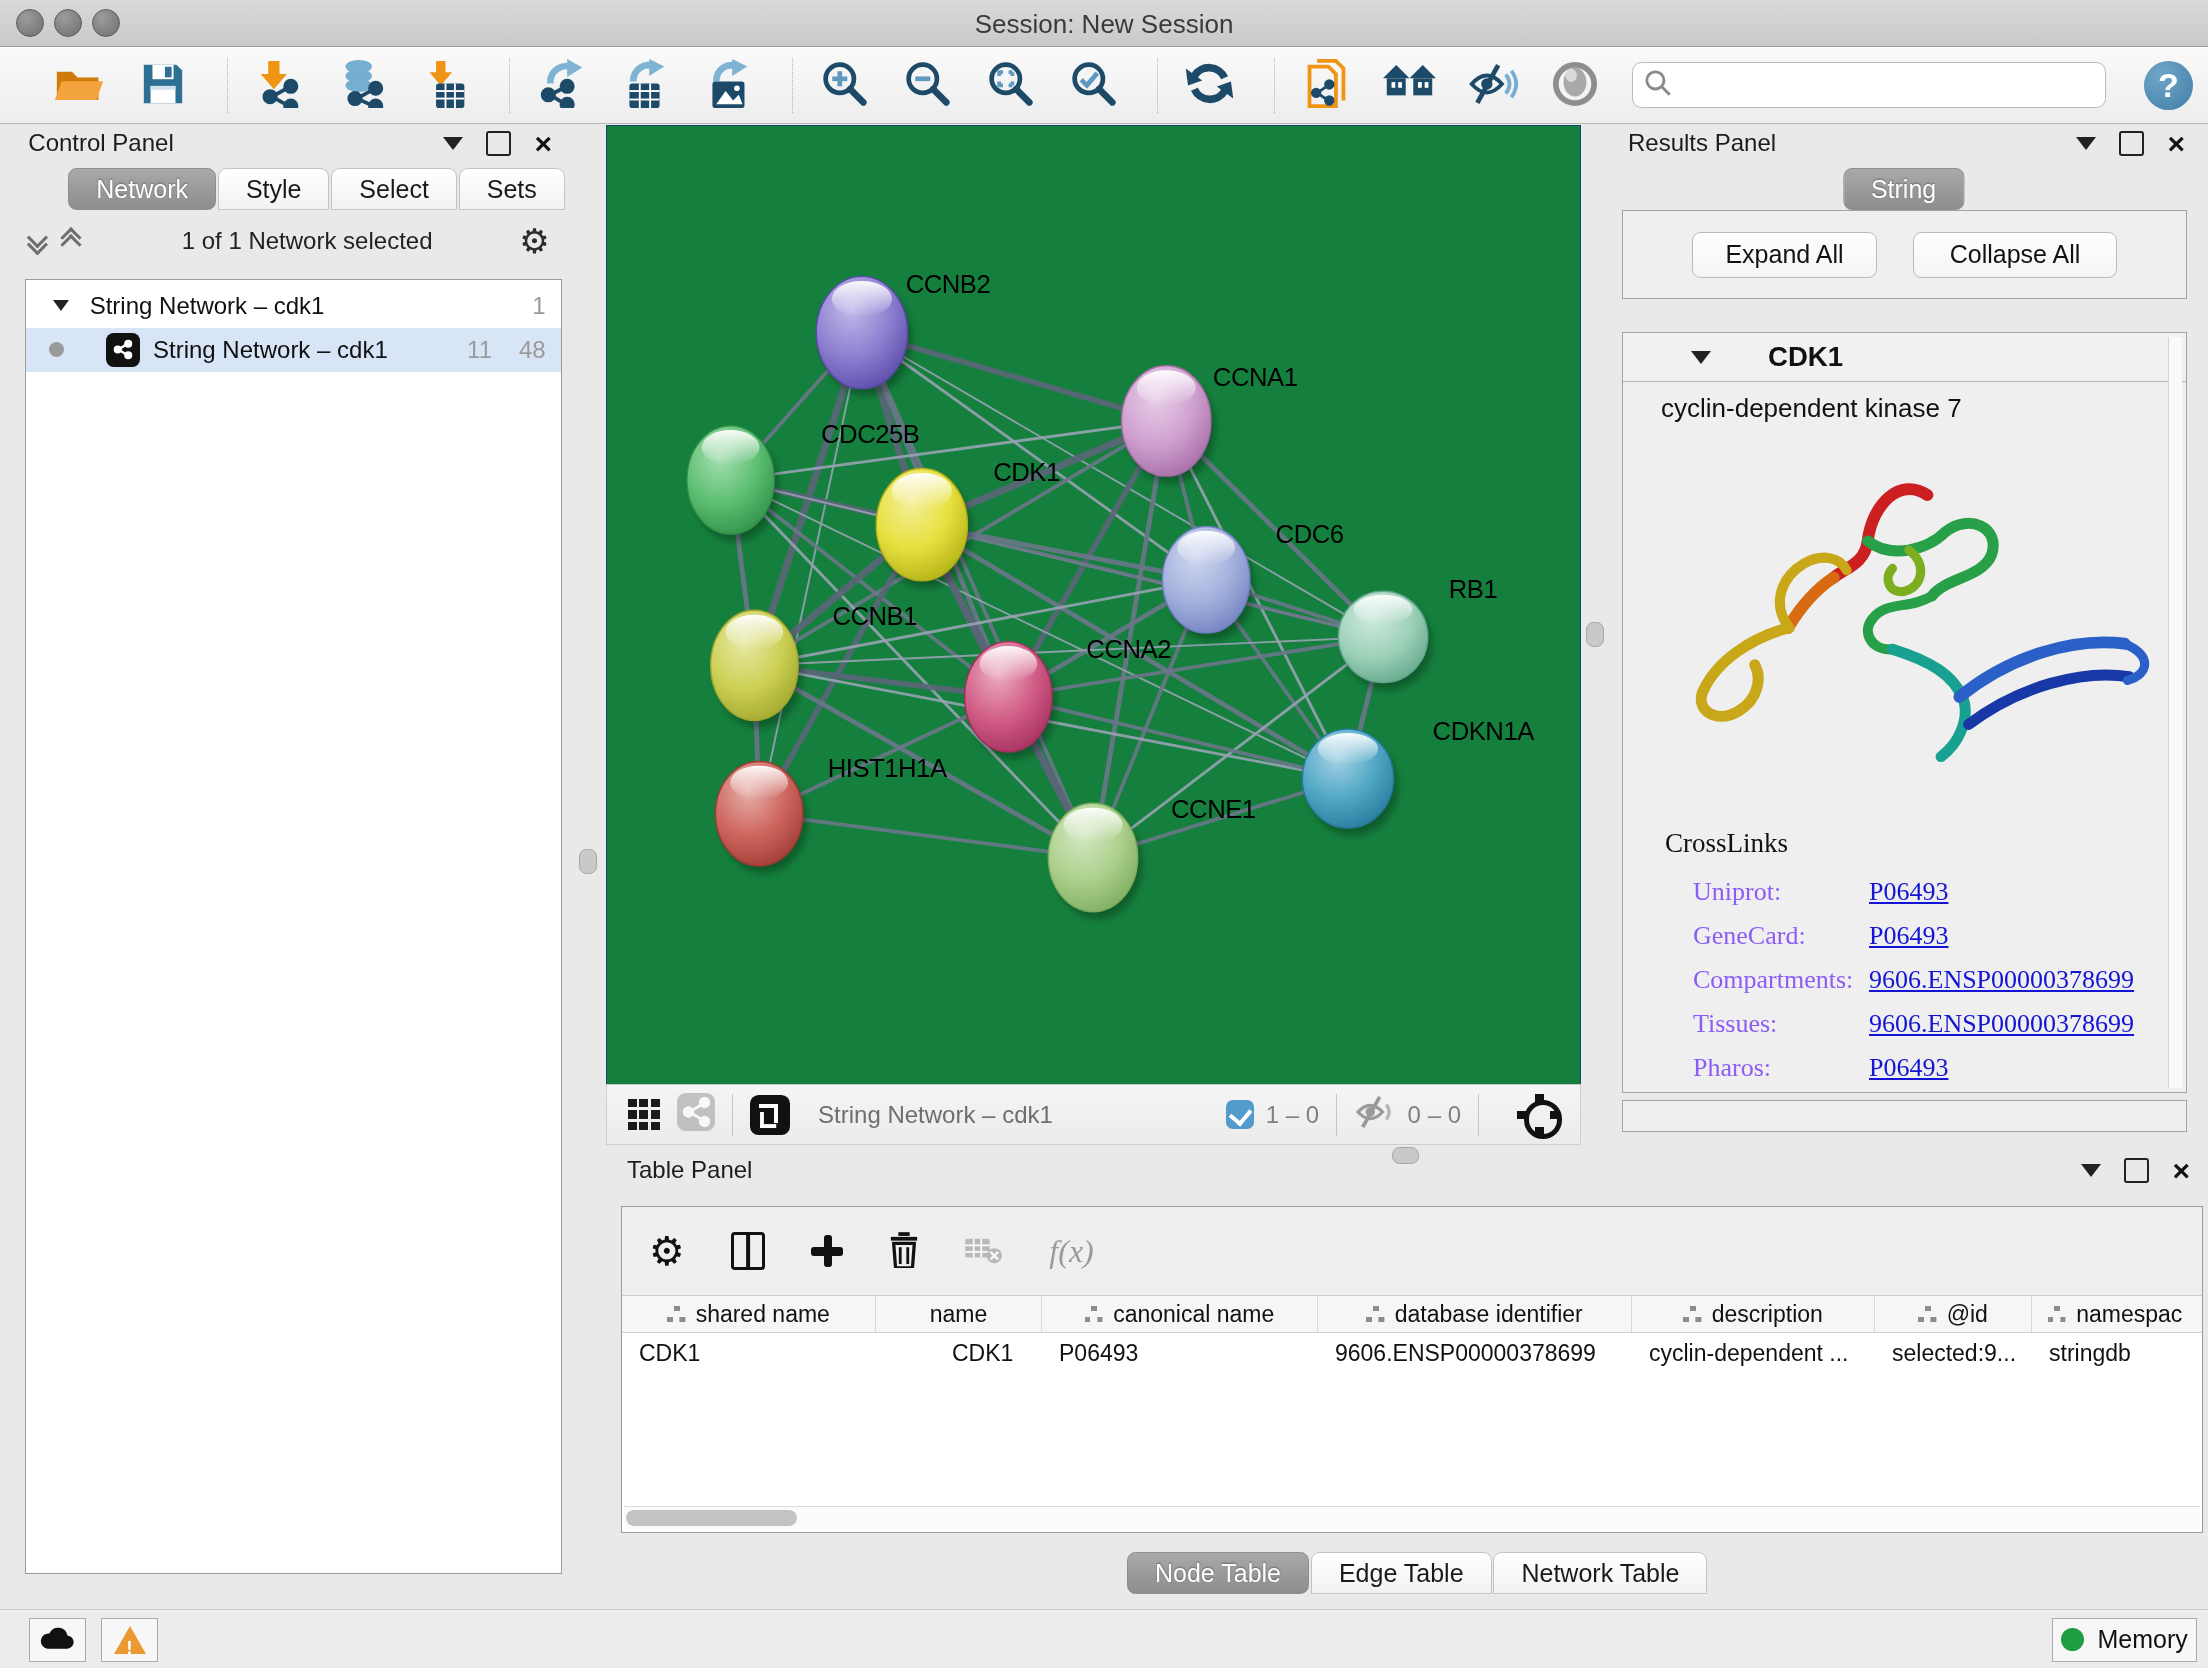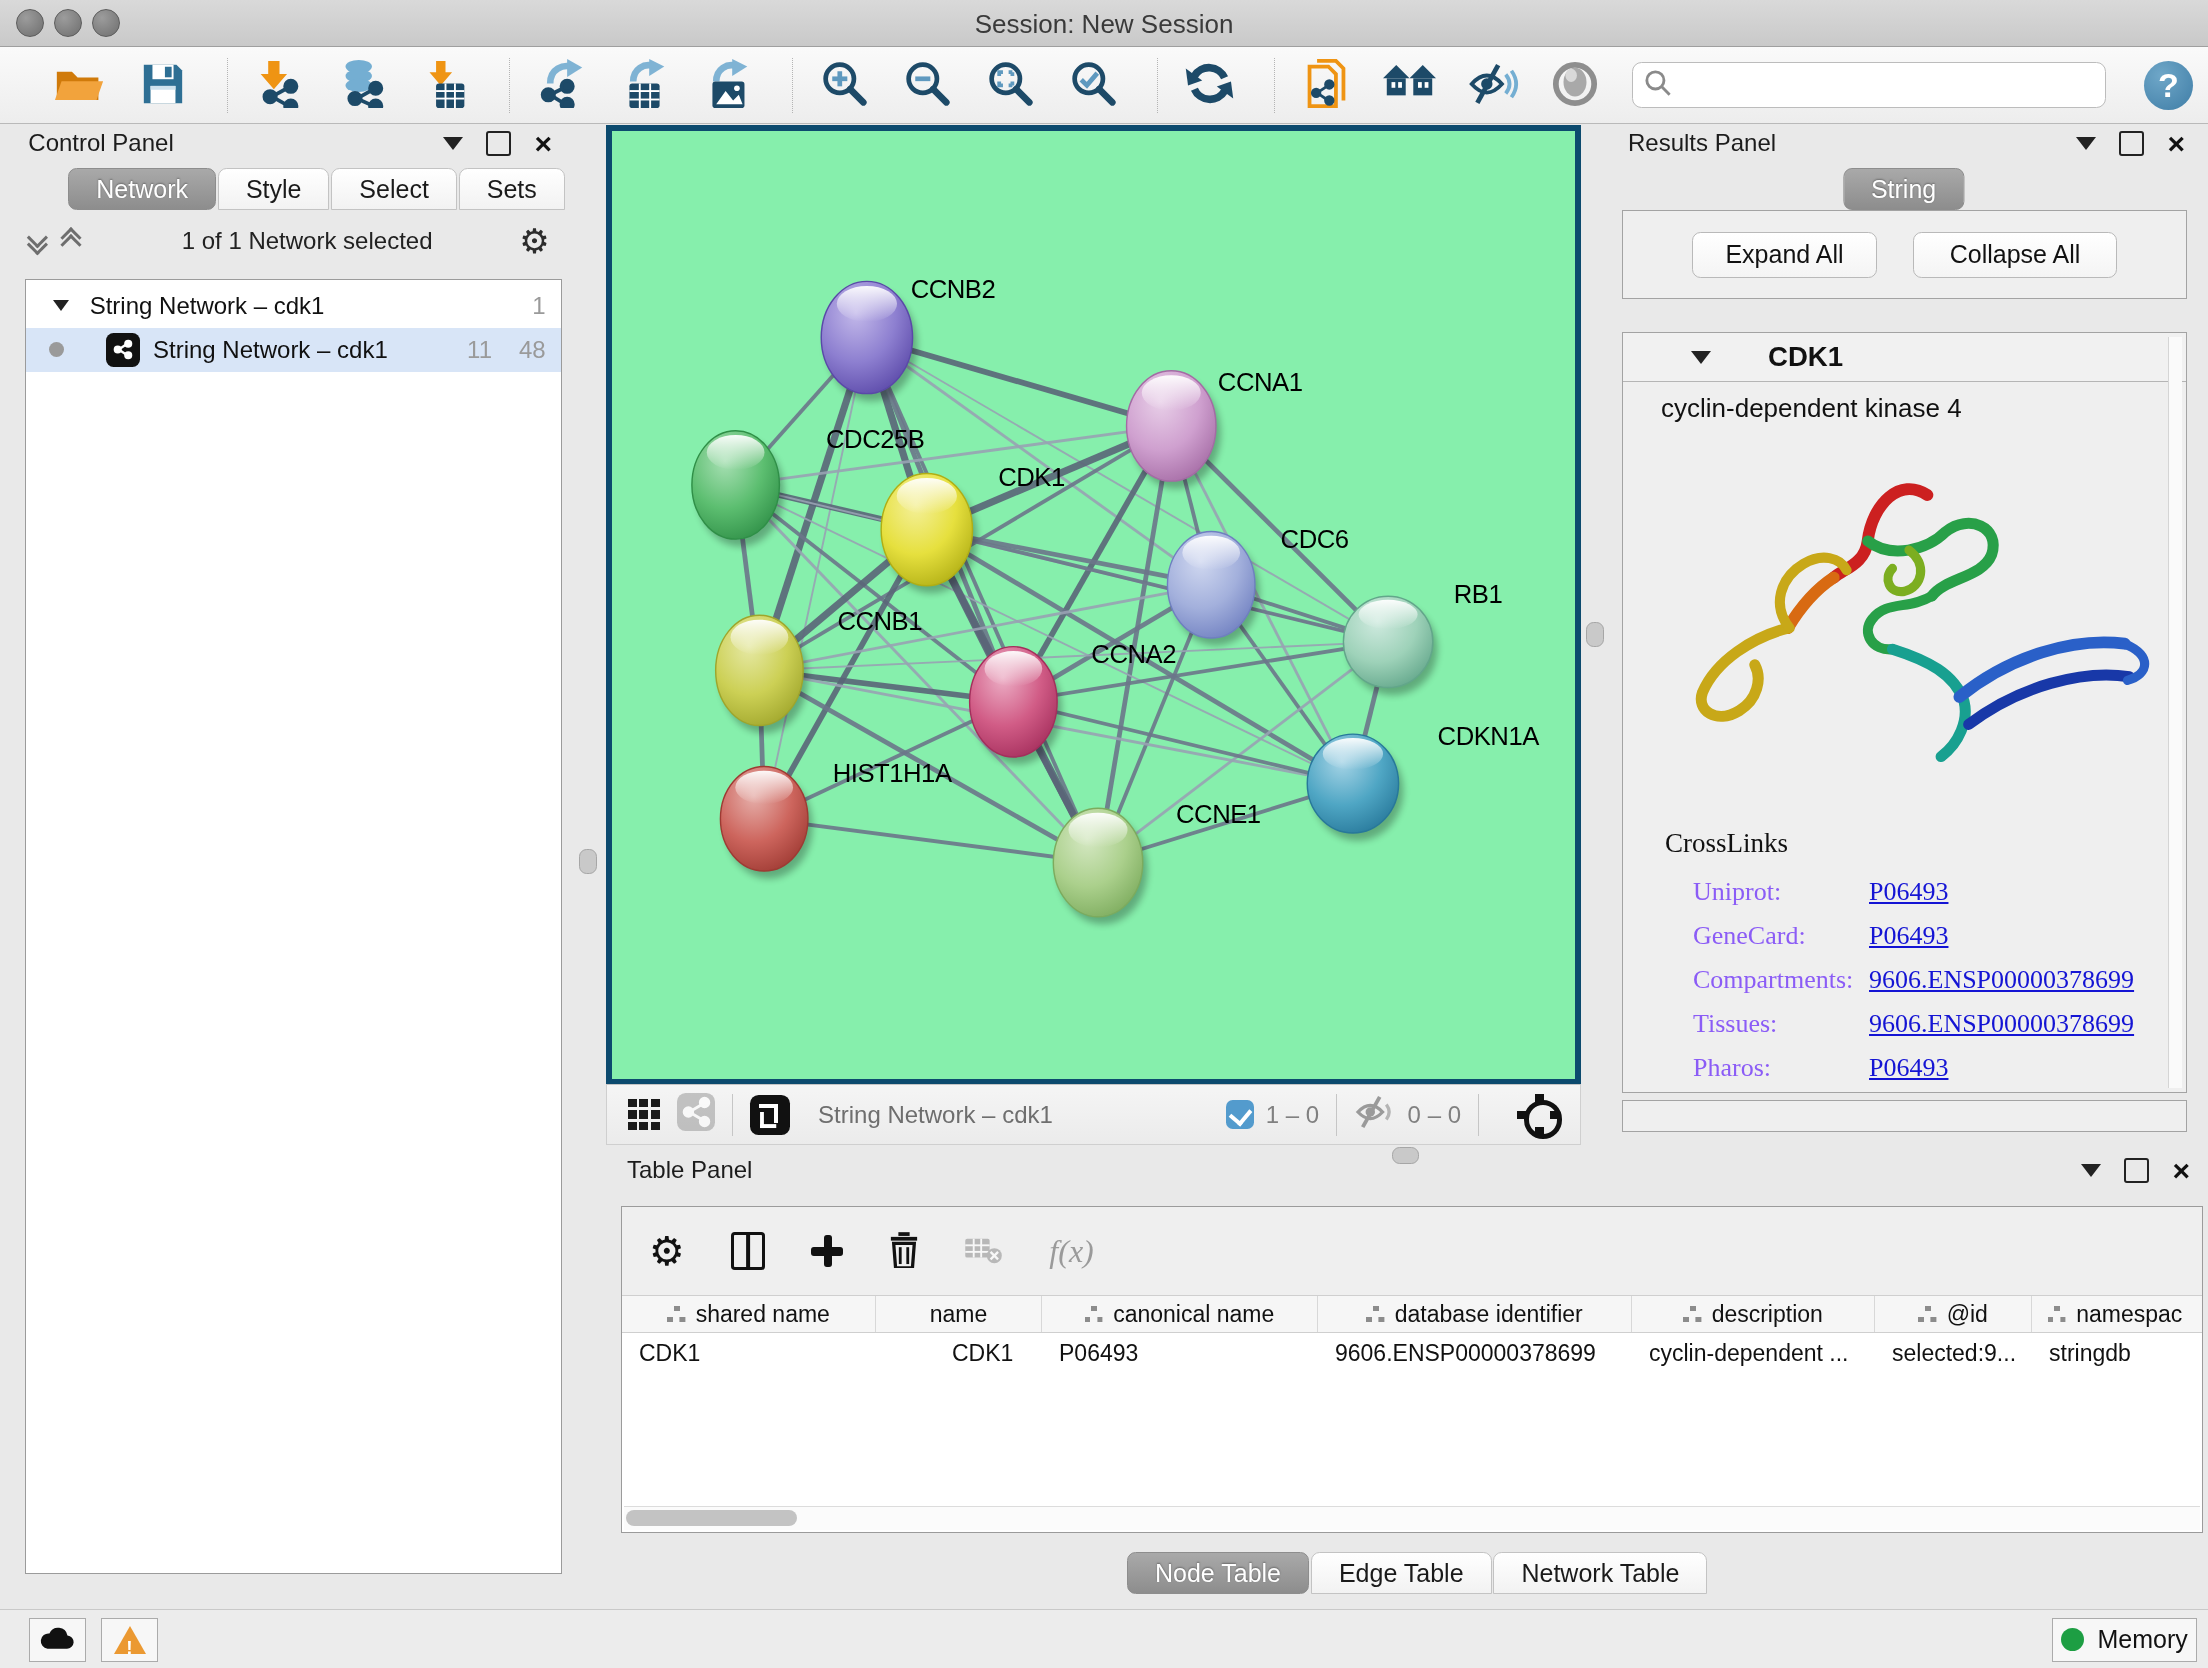--- a/index.html
+++ b/index.html
@@ -39,21 +39,21 @@
   .chev.up{transform:rotate(135deg);}
   .chevstack{display:inline-flex;flex-direction:column;gap:-1.9px;margin-right:17px;}
   .gear{font-family:"DejaVu Sans",sans-serif;font-size:34px;color:#2c2c2c;line-height:28.5px;}
   .cp-list{position:absolute;left:11.4px;top:155px;width:537px;height:1295px;background:#fff;border:1.9px solid #9b9b9b;box-sizing:border-box;}
   .cp-row{display:flex;align-items:center;height:44px;font-size:24px;}
   .cp-row .count{color:#9a9a9a;}
   .share-badge{width:34px;height:34px;border-radius:7.6px;background:#111;display:flex;align-items:center;justify-content:center;margin-right:13.3px;}
   .dot-gray{width:15px;height:15px;border-radius:50%;background:#9a9a9a;}
 
   
-  .netcanvas{left:606px;top:125px;width:975px;height:960px;background:#86efac;border:6px solid #0c4a6e;box-sizing:border-box;}
+  .netcanvas{left:606px;top:125px;width:975px;height:960px;background:#15803d;border:1px solid #0c4a6e;box-sizing:border-box;}
   .netfooter{left:606px;top:1084px;width:975px;height:61px;background:linear-gradient(#f5f5f5,#ebebeb);border:1px solid #cfcfcf;border-top:1px solid #c4c4c4;box-sizing:border-box;display:flex;align-items:center;font-size:24px;color:#808080;}
   .nf-sep{width:0;height:42px;border-left:1px solid #c6c6c6;margin:0 17px;}
   .grid9{display:grid;grid-template-columns:repeat(3,8.6px);grid-template-rows:repeat(3,8.6px);gap:2.9px;margin-left:21px;}
   .grid9 span{background:#1a1a1a;}
   .openin{width:40px;height:40px;background:#111;border-radius:8.6px;position:relative;}
   .openin:after{content:"";position:absolute;left:9.5px;top:9.5px;width:15px;height:15px;border-top:4.8px solid #fff;border-right:4.8px solid #fff;}
   .openin:before{content:"";position:absolute;left:8.6px;top:8.6px;width:23px;height:23px;border-bottom:4.8px solid #fff;border-left:4.8px solid #fff;transform:translate(1.9px,-1.9px) rotate(0deg);border-top:none;border-right:none;clip-path:polygon(0 40%,60% 40%,60% 100%,0 100%);}
   .cbx{width:28.5px;height:28.5px;border-radius:6.7px;background:#539bcd;position:relative;margin-right:11.4px;}
   .cbx:after{content:"";position:absolute;left:6.7px;top:4.8px;width:11.4px;height:15px;border-right:4.8px solid #fff;border-bottom:4.8px solid #fff;transform:rotate(40deg);}
   .crosshair{position:relative;width:42px;height:42px;margin:0 21px;}
@@ -739,21 +739,21 @@
       <div class="btnw" style="width:202px;">
           <span>Collapse All</span>
         </div>
     </div>
 
     <div class="rbox" style="left:15px;top:208px;width:565px;height:761px;">
       <div class="gene-head">
         <span class="tri-down" style="margin:0 57px 0 68px;"></span>
         <span style="font-size:27.6px;font-weight:bold;">CDK1</span>
       </div>
-      <div style="padding:11.4px 0 0 38px;font-size:26px;">cyclin-dependent kinase 4</div>
+      <div style="padding:11.4px 0 0 38px;font-size:26px;">cyclin-dependent kinase 7</div>
       <div style="position:absolute;left:28.5px;top:105px;" id="ribbon"><svg width="514" height="371" viewBox="0 0 560 400">
             <path d="M300,60 C270,40 240,70 235,110 C232,135 210,140 198,150" fill="none" stroke="#cc2020" stroke-width="13" stroke-linecap="round"></path>
             <path d="M198,150 C175,165 160,185 148,205" fill="none" stroke="#d86a12" stroke-width="13" stroke-linecap="round"></path>
             <path d="M148,205 C110,215 70,240 55,275 C48,295 70,310 95,295 C115,283 120,260 112,245" fill="none" stroke="#c8a818" stroke-width="12" stroke-linecap="round"></path>
             <path d="M235,110 C260,130 300,120 320,100 C345,80 380,95 370,125 C360,150 320,150 305,170" fill="none" stroke="#28a048" stroke-width="12" stroke-linecap="round"></path>
             <path d="M280,120 C300,135 295,160 275,165 C258,168 252,150 262,140" fill="none" stroke="#7cae20" stroke-width="10" stroke-linecap="round"></path>
             <path d="M305,170 C280,185 255,175 240,195 C228,210 240,230 262,228" fill="none" stroke="#28a048" stroke-width="11" stroke-linecap="round"></path>
             <path d="M262,228 C300,240 330,255 340,285 C345,305 335,330 315,345" fill="none" stroke="#18a090" stroke-width="12" stroke-linecap="round"></path>
             <path d="M335,280 C390,235 460,215 515,222" fill="none" stroke="#2a60c8" stroke-width="13" stroke-linecap="round"></path>
             <path d="M345,310 C400,268 470,250 520,258" fill="none" stroke="#1838a8" stroke-width="12" stroke-linecap="round"></path>

